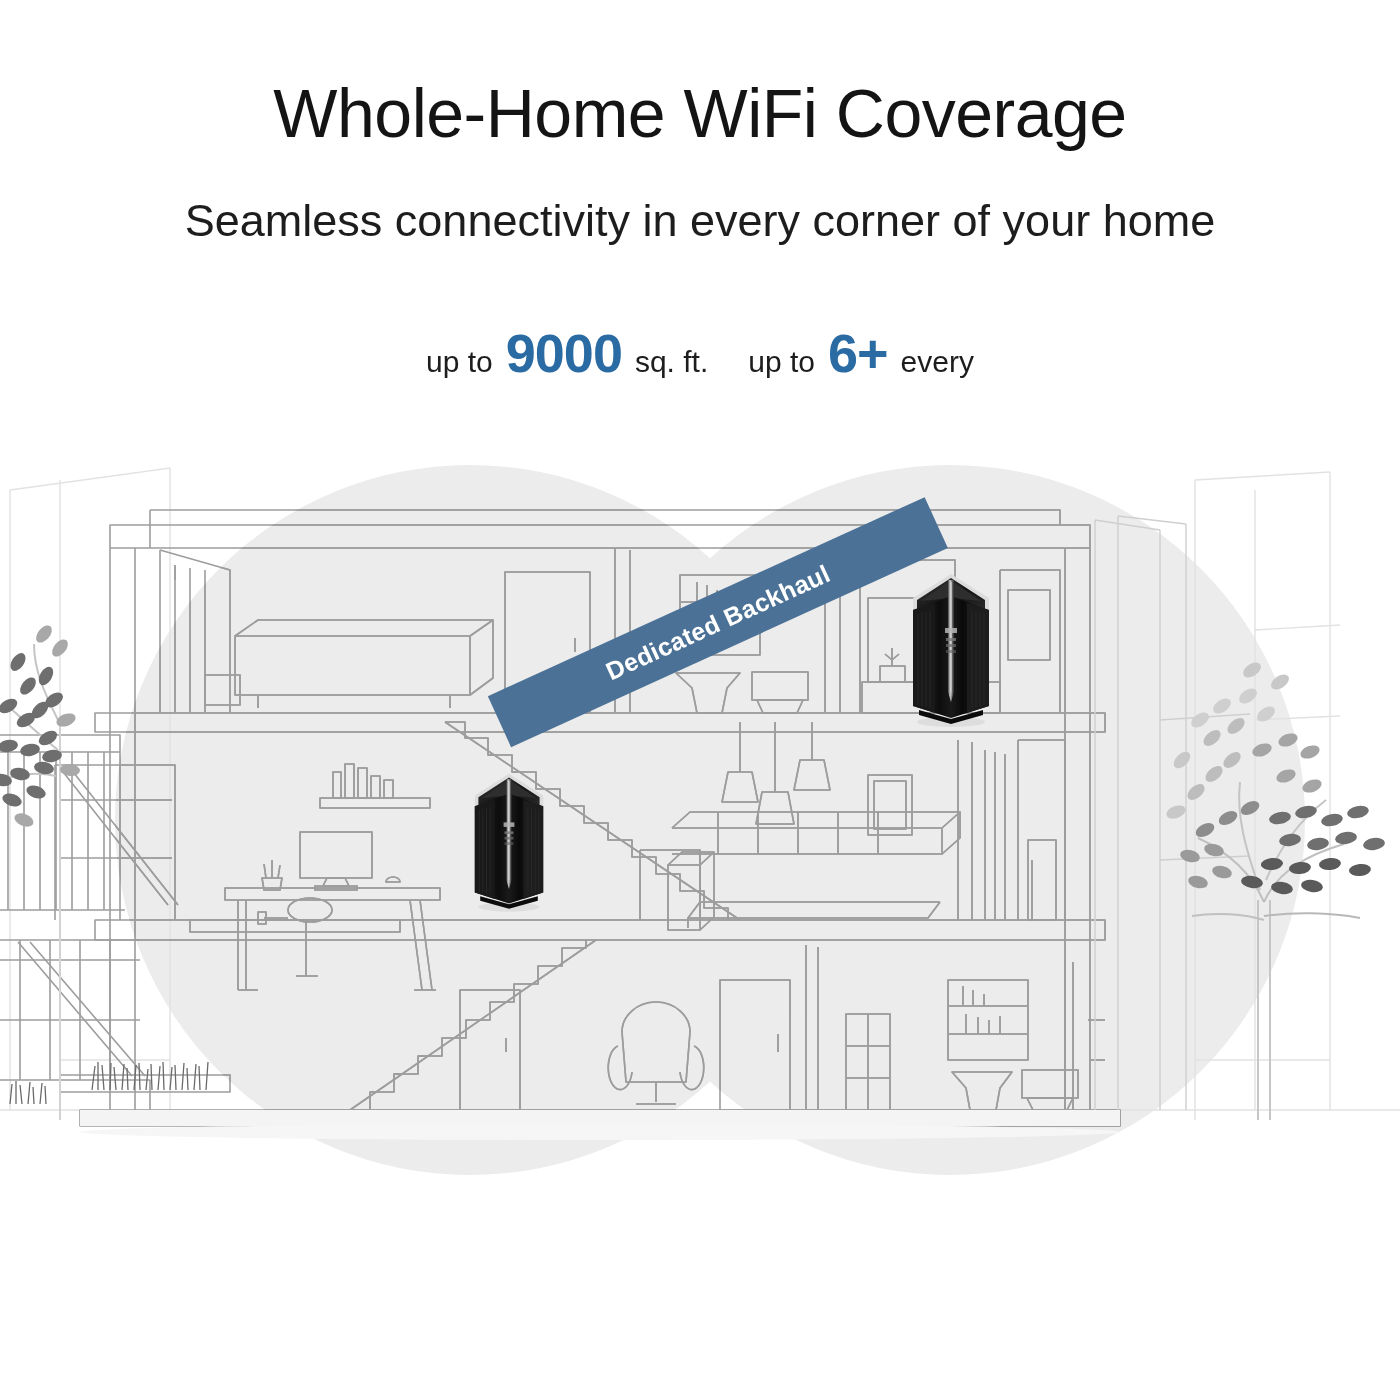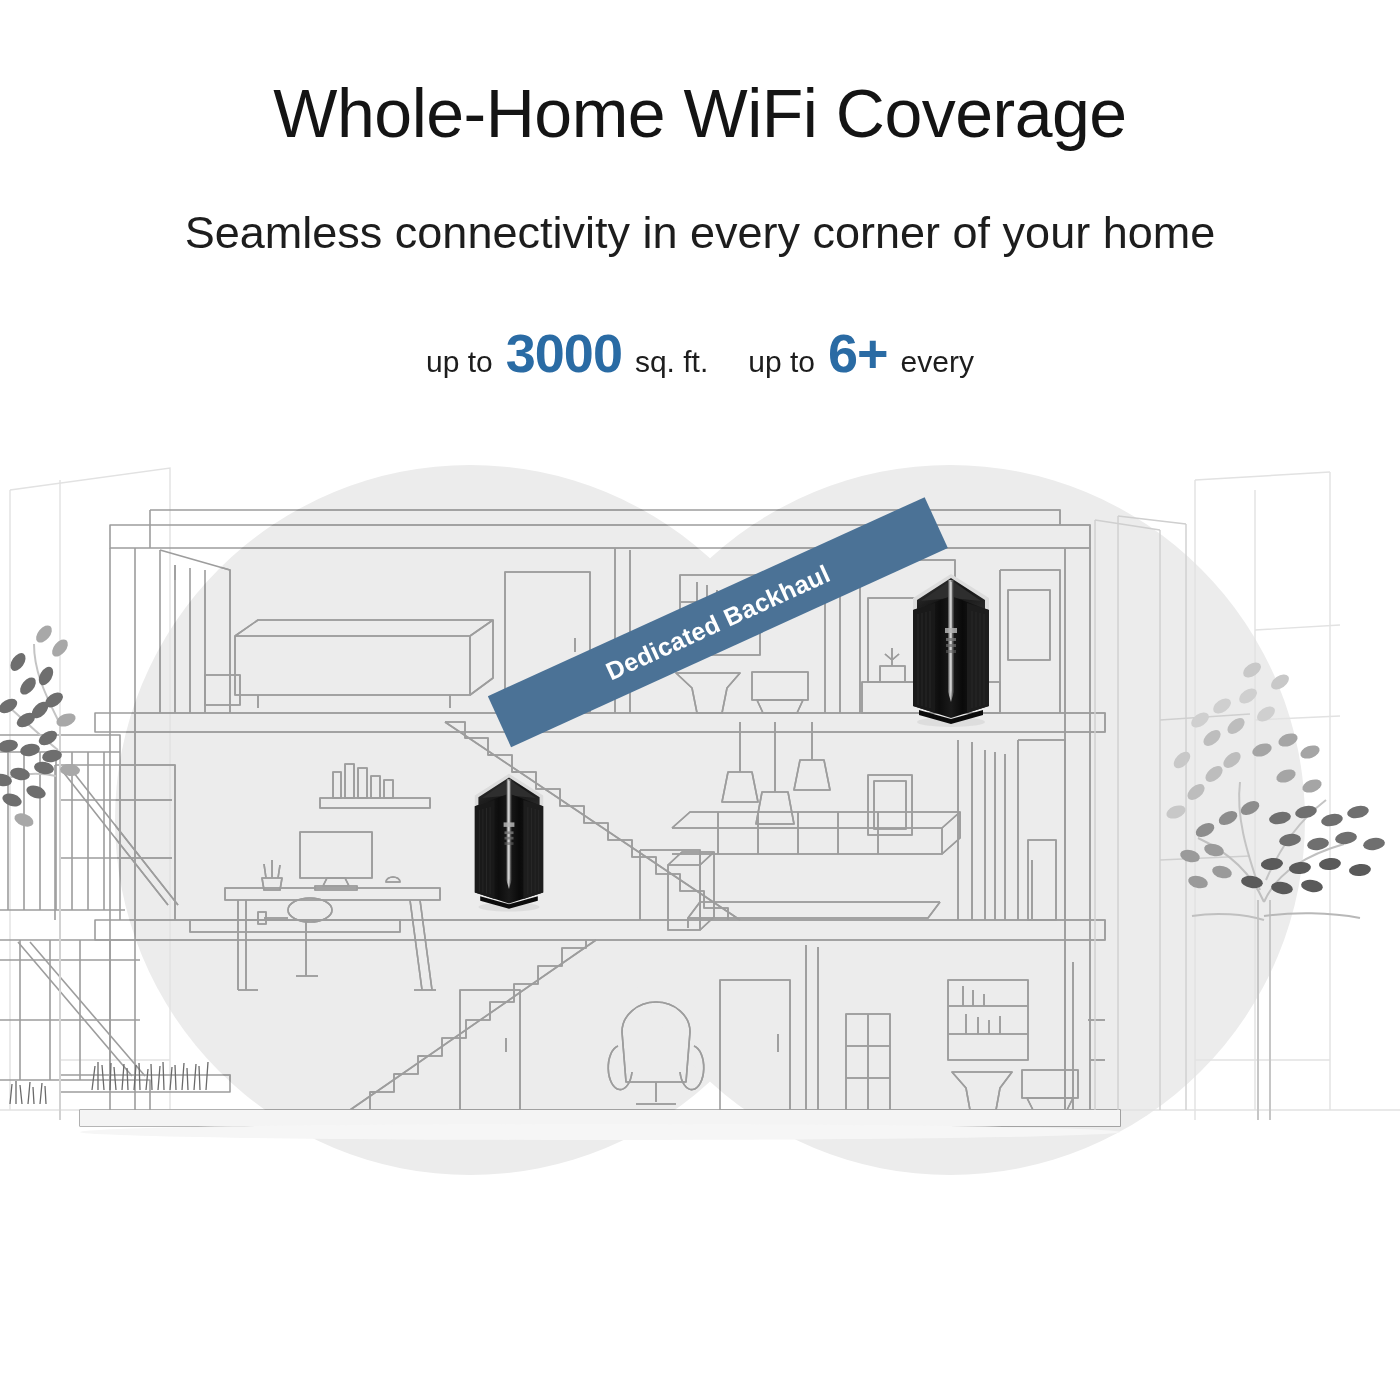--- a/index.html
+++ b/index.html
@@ -15,21 +15,21 @@
   .headline{
     position:absolute;left:0;top:78px;width:1400px;
     text-align:center;
     font-size:68px;line-height:1.05;
     font-weight:400;
     letter-spacing:-0.5px;
     color:#141414;
     white-space:nowrap;
   }
   .subhead{
-    position:absolute;left:0;top:208px;width:1400px;
+    position:absolute;left:0;top:196px;width:1400px;
     text-align:center;
     font-size:45px;line-height:1.1;
     font-weight:400;
     color:#1d1d1d;
     white-space:nowrap;
   }
 
   
   .stats{
     position:absolute;left:0;top:326px;width:1400px;
@@ -75,21 +75,21 @@
 <body>
 
 <div class="page">
 
   <div class="headline">Whole-Home WiFi Coverage</div>
   <div class="subhead">Seamless connectivity in every corner of your home</div>
 
   <div class="stats">
     <div class="stat">
       <span class="pre">up to</span>
-      <span class="big">3000</span>
+      <span class="big">9000</span>
       <span class="post">sq. ft.</span>
     </div>
     <div class="stat">
       <span class="pre">up to</span>
       <span class="big">6+</span>
       <span class="post">every</span>
     </div>
   </div>
 
   <div class="stage">

